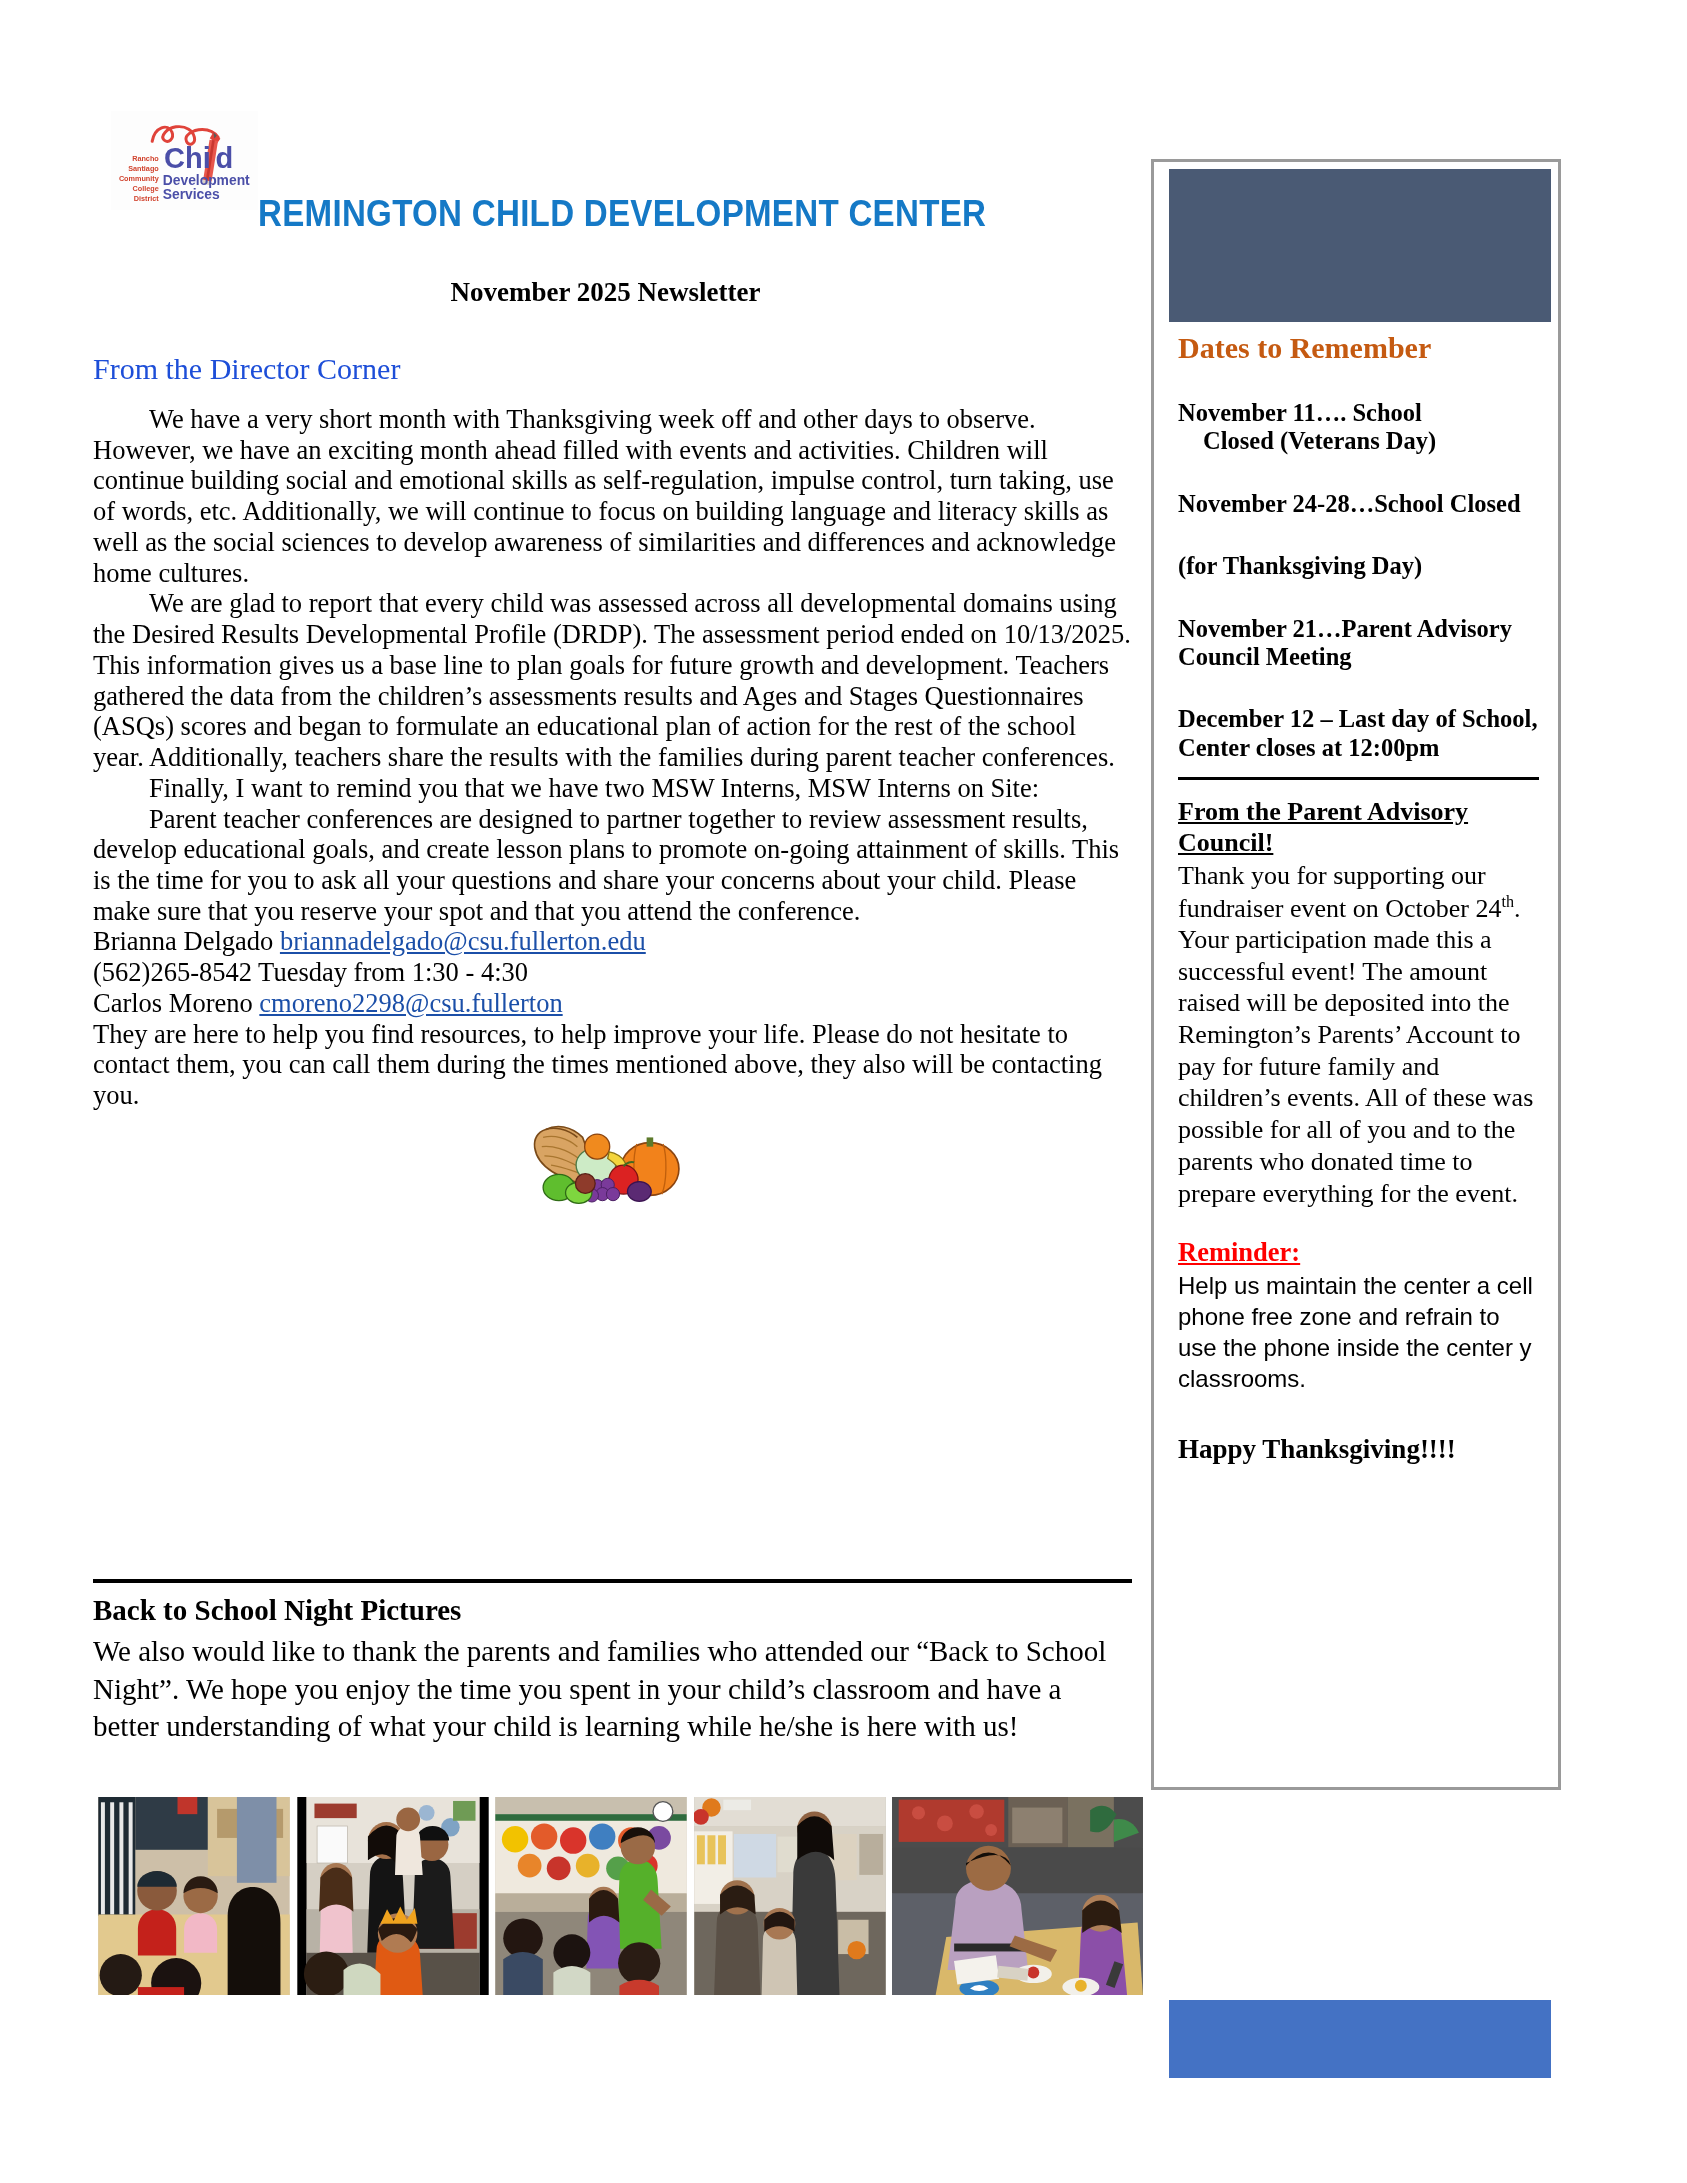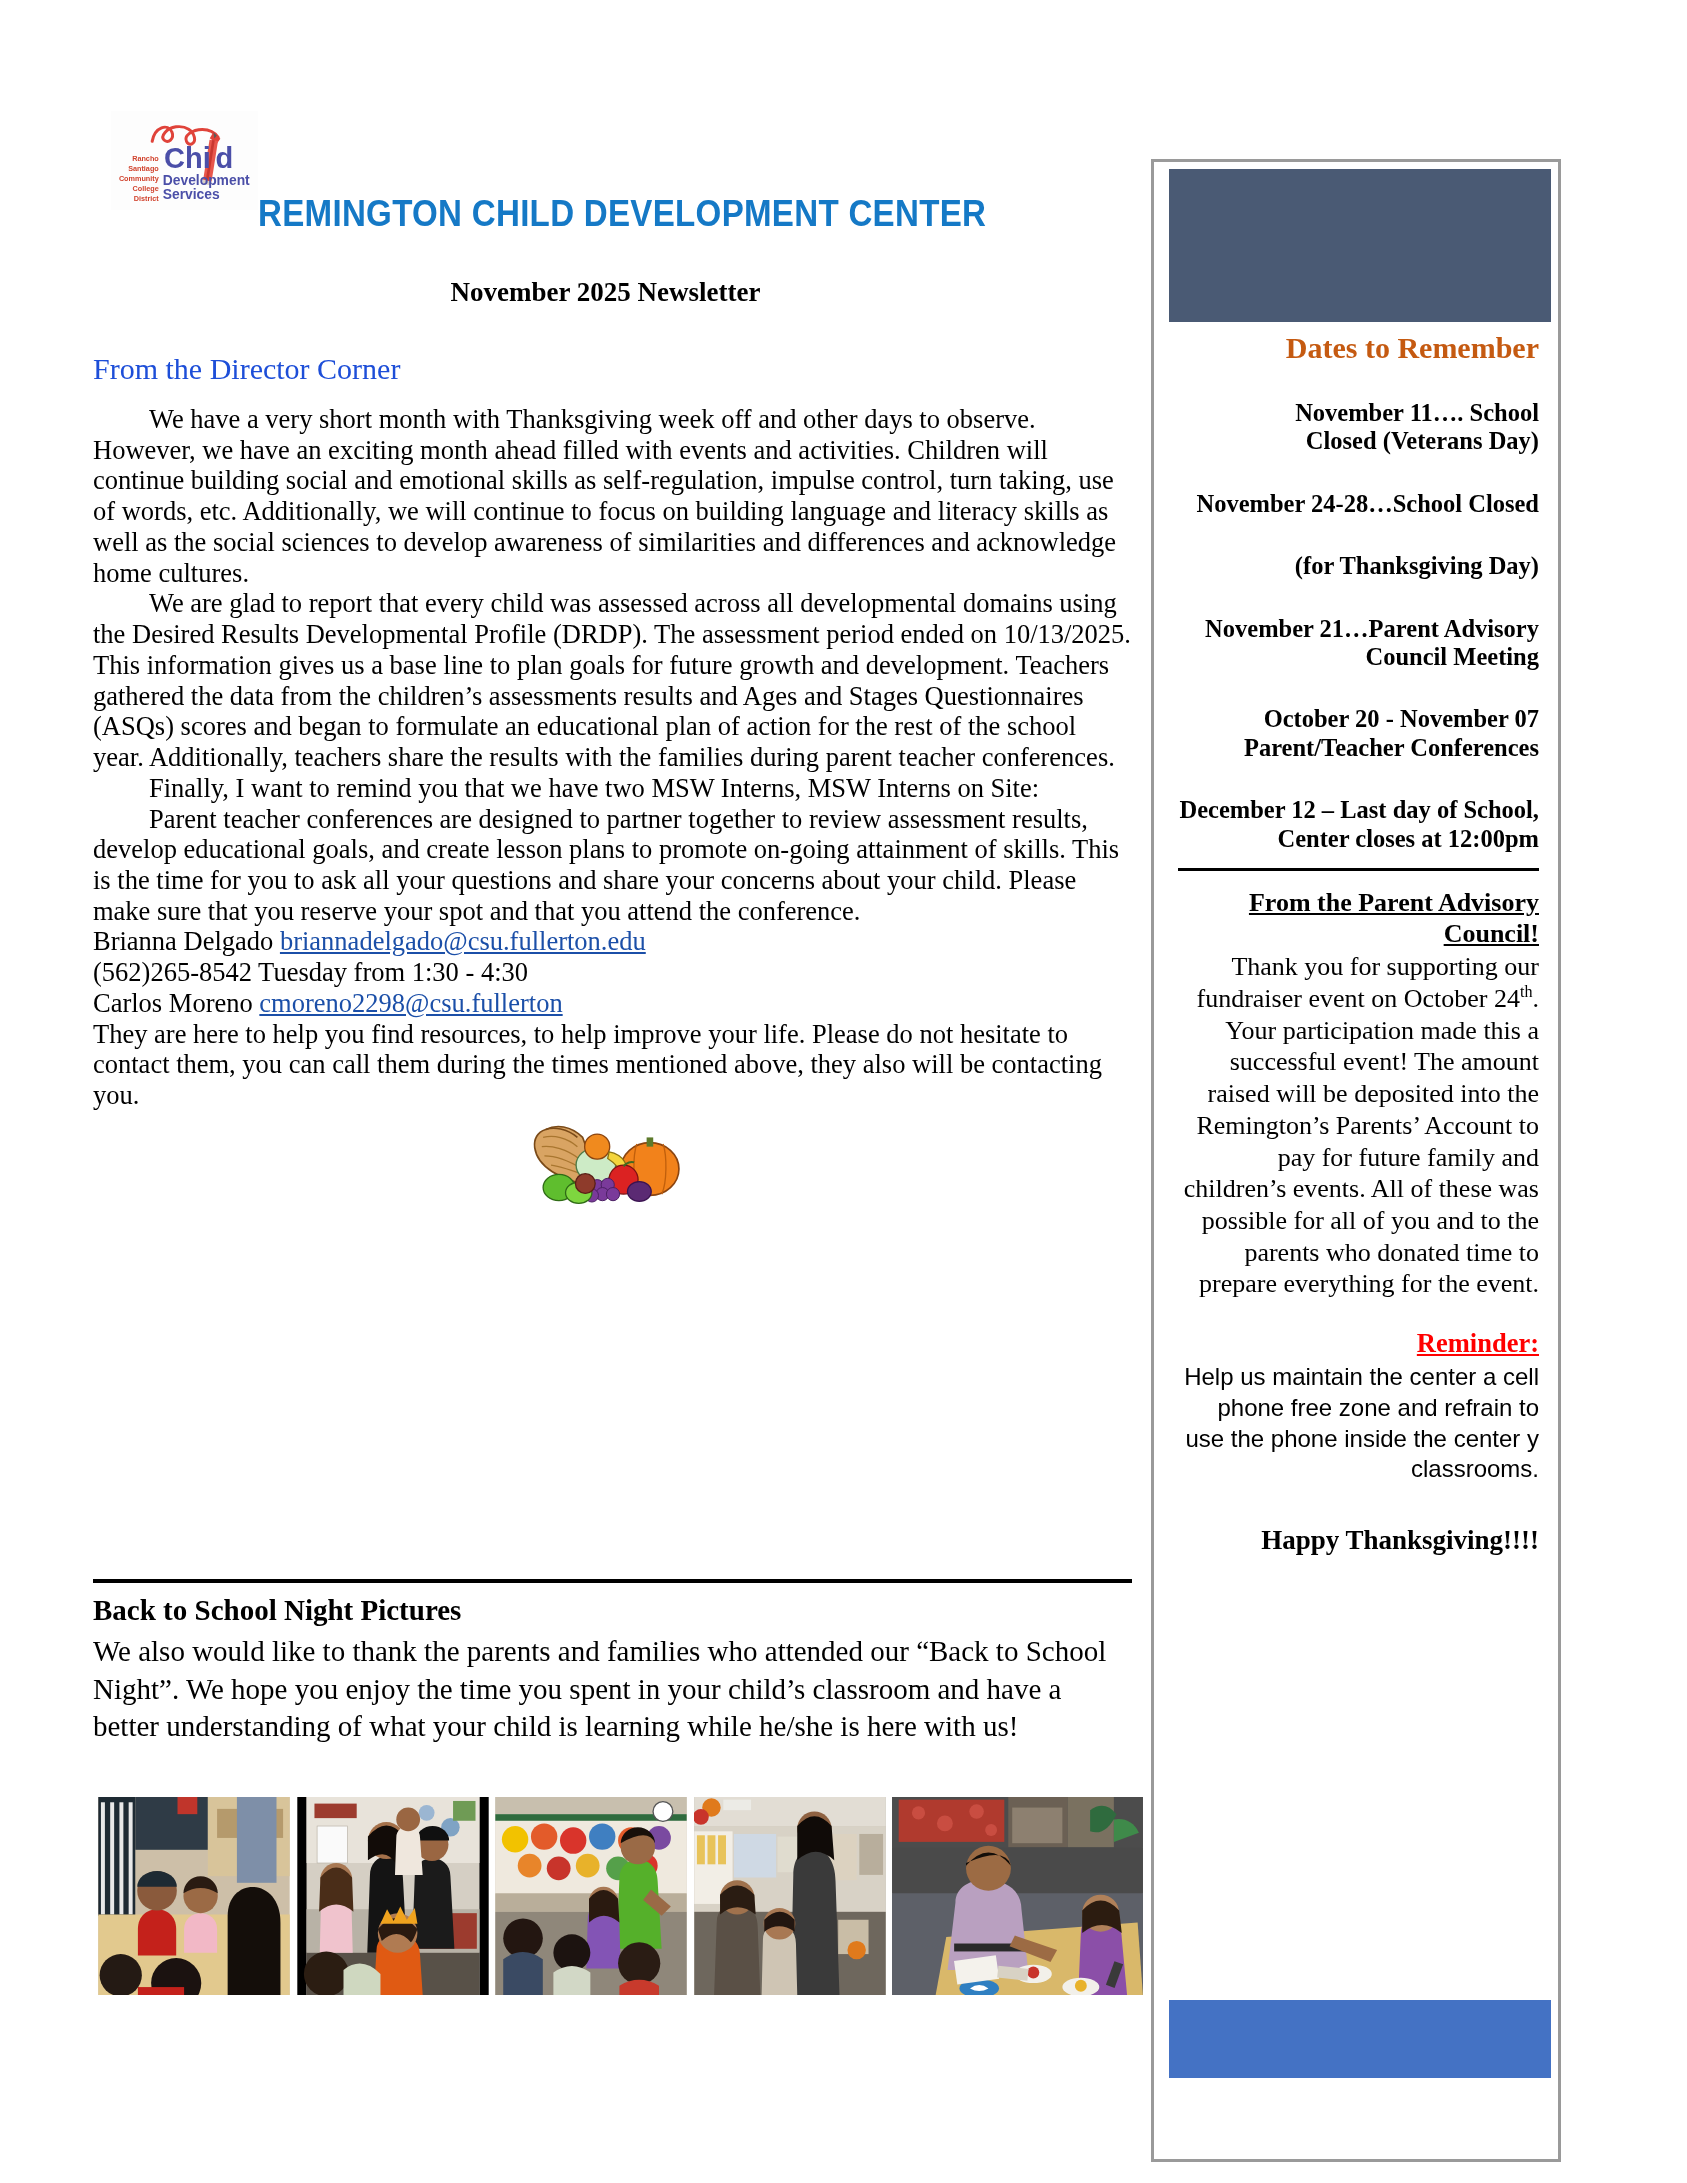--- a/index.html
+++ b/index.html
@@ -66,22 +66,22 @@
   .photos {
     position:absolute; left:98px; top:1797px;
     display:flex; gap:6.6px; align-items:flex-start;
   }
   .ph { position:relative; overflow:hidden; display:block; }
   .ph svg { display:block; }
 
   
   .sidebar {
     position:absolute; left:1151px; top:159px;
-    width:410px; height:2003px;
-    border:3.3px solid #9a9a9a; background:#fff; box-sizing:border-box;text-align:right;
+    width:410px; height:1631px;
+    border:3.3px solid #9a9a9a; background:#fff; box-sizing:border-box;
   }
   .sb-inner { position:relative; width:100%; height:100%; padding:0 0 0 0; box-sizing:border-box; }
   .sb-topblock {
     position:absolute; left:14.6px; top:6.6px; width:382px; height:153px;
     background:#4A5A74;
   }
   .sb-content {
     position:absolute; left:24px; top:169px; width:361px;
   }
   .dates-head {
@@ -424,23 +424,20 @@
 
         <div class="date-item">
           <span>(for Thanksgiving Day)</span>
         </div>
 
         <div class="date-item">
           <span>November 21…Parent</span>
           <span>Advisory Council Meeting</span>
         </div>
 
-        <div class="date-item">
-          <span>October 20 - November 07 Parent/Teacher Conferences</span>
-        </div>
 
         <div class="date-item">
           <span>December 12 – Last day of School, Center closes at 12:00pm</span>
         </div>
 
         <div class="sb-rule"></div>
 
         <div class="pac-head">From the Parent Advisory Council!</div>
         <div class="pac-body"><span>Thank you for supporting our fundraiser event on October 24</span><sup>th</sup><span>. Your participation made this a successful event! The amount raised will be deposited into the Remington’s Parents’ Account to pay for future family and children’s events. All of these was possible for all of you and to the parents who donated time to prepare everything for the event.</span></div>
 

